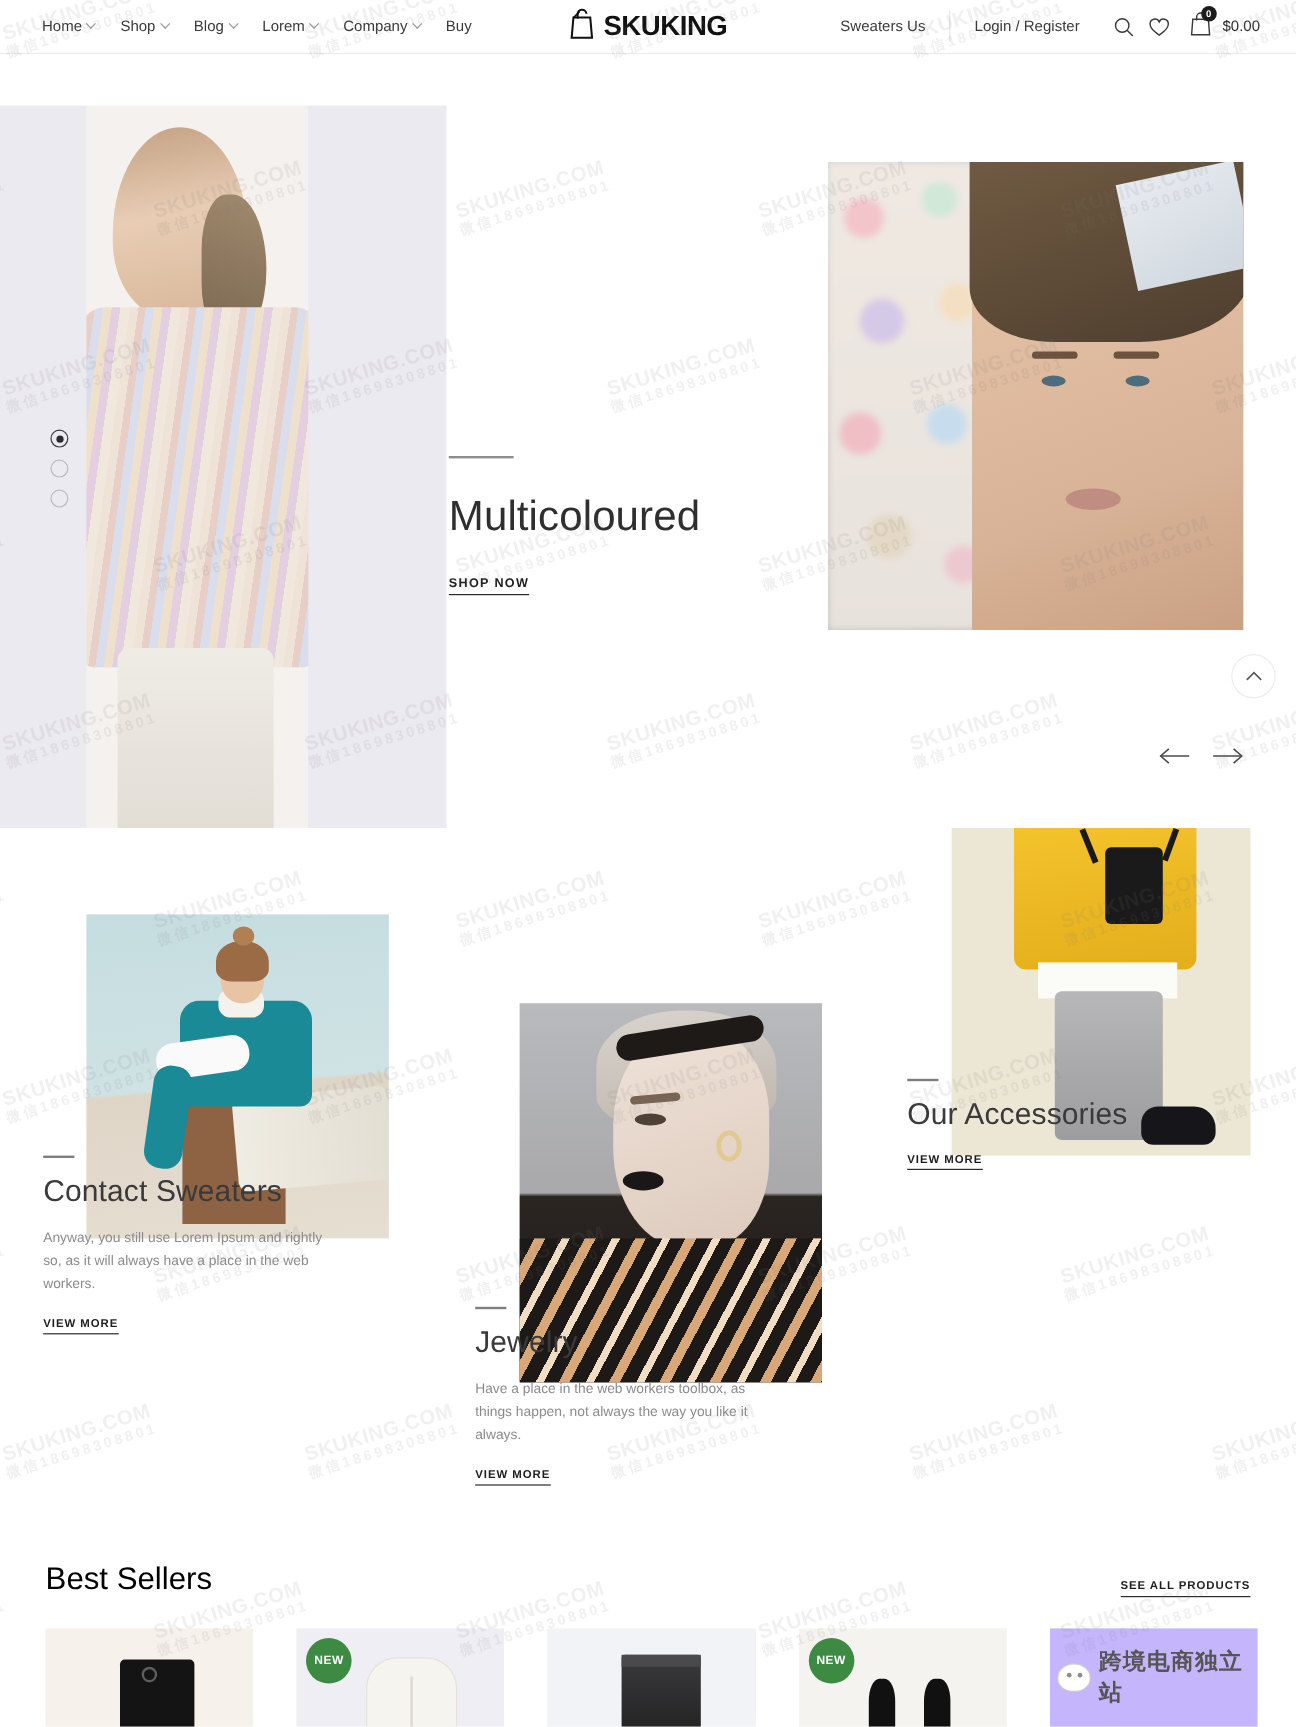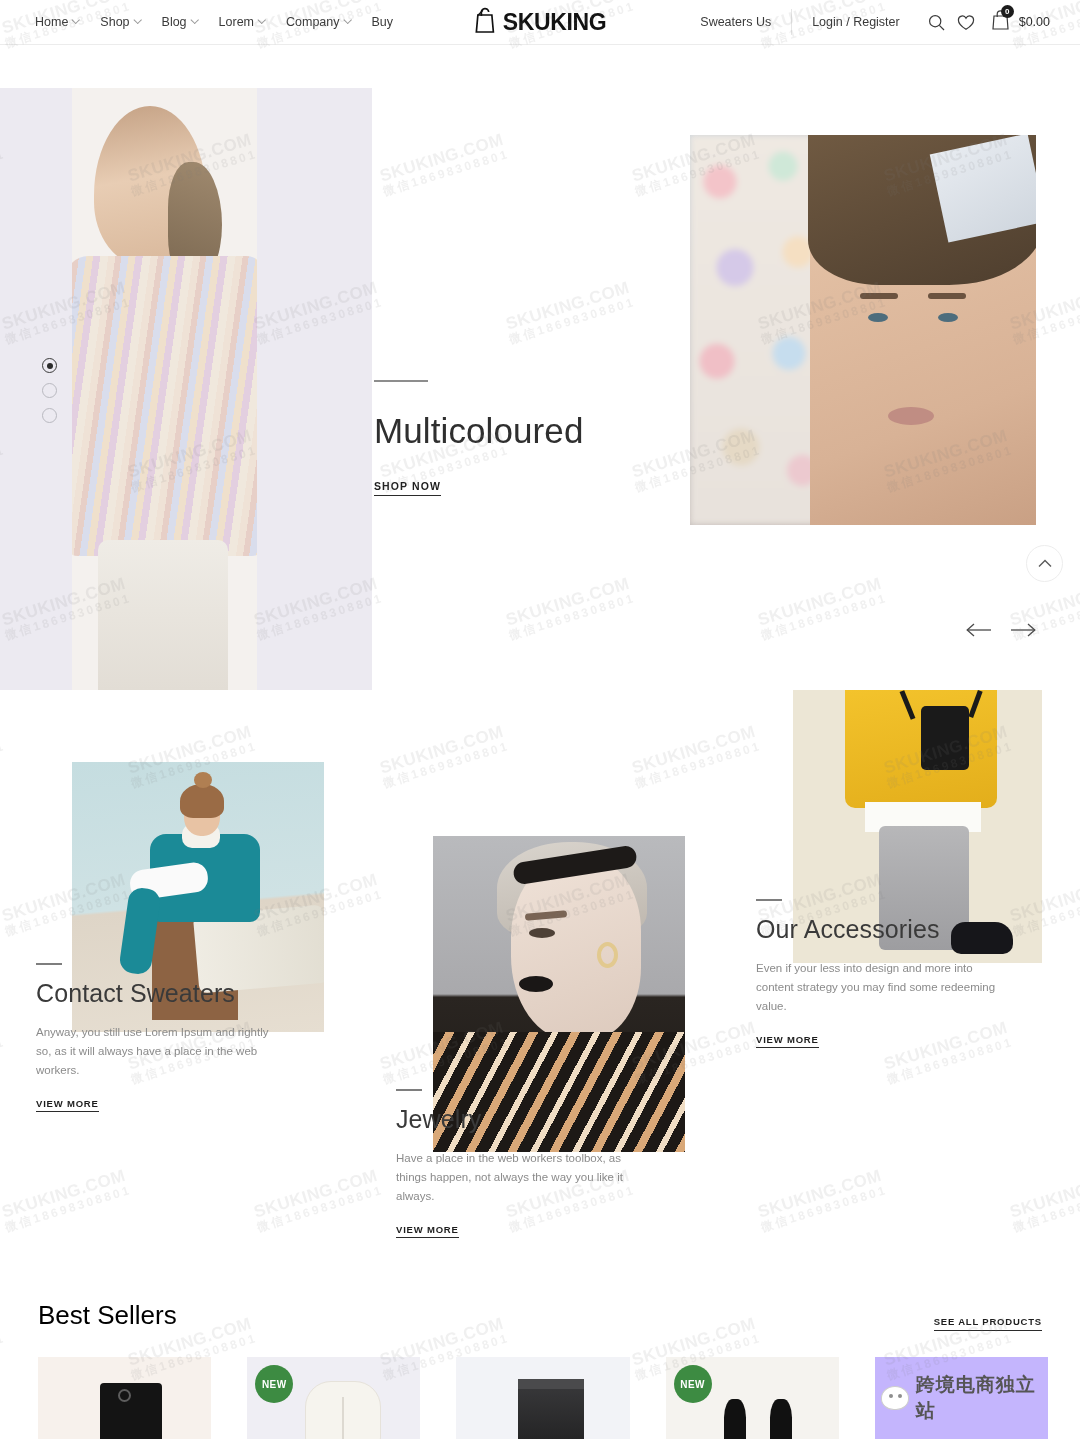--- a/index.html
+++ b/index.html
@@ -596,21 +596,20 @@
 <div class="cat-txt" style="left:396px; top:1089px; width:250px; z-index:30;">
   <div class="cat-rule"></div>
   <div class="cat-title">Jewelry</div>
   <div class="cat-desc">Have a place in the web workers toolbox, as things happen, not always the way you like it always.</div>
   <span class="view-more">VIEW MORE</span>
 </div>
 
 <div class="cat-txt" style="left:756px; top:899px; width:250px; z-index:30;">
   <div class="cat-rule"></div>
   <div class="cat-title">Our Accessories</div>
-  <div class="cat-desc">Even if your less into design and more into content strategy you may find some redeeming value.</div>
   <span class="view-more">VIEW MORE</span>
 </div>
 
 <div class="bs-head">
   <div class="bs-title">Best Sellers</div>
   <div class="see-all">SEE ALL PRODUCTS</div>
 </div>
 
 <div class="prod-row">
   <div class="prod p1">

